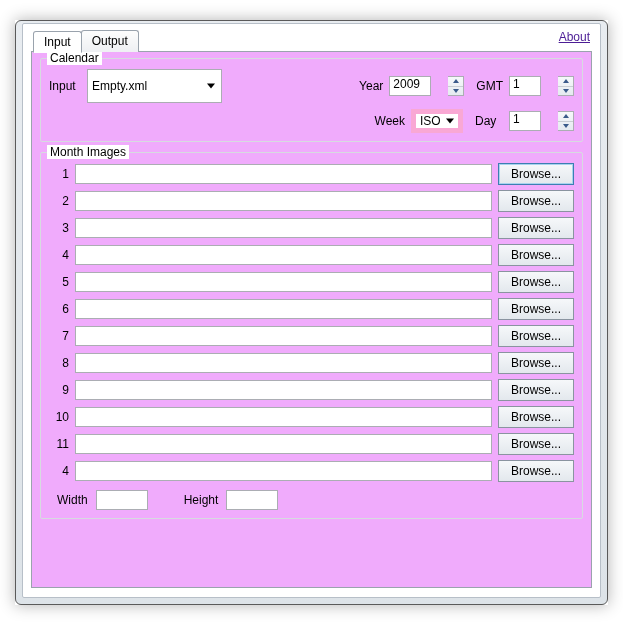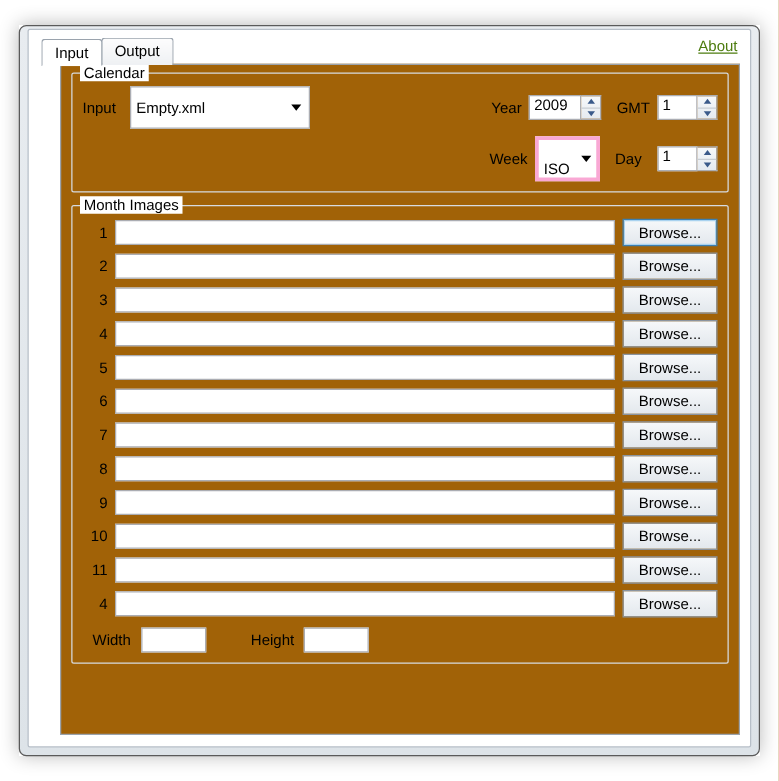--- a/index.html
+++ b/index.html
@@ -67,40 +67,39 @@
   flex:1;
   background:#fff;
   border:1px solid #b7bfc8;
   border-radius:2px;
   padding:6px 8px 8px 8px;
   display:flex; flex-direction:column;
   position:relative;
 }
 .about-link {
   position:absolute; top:6px; right:10px;
-  color:#4d7c0f; text-decoration:underline; cursor:pointer;
+  color:#4c1d95; text-decoration:underline; cursor:pointer;
 }
 .tabstrip { display:flex; height:22px; position:relative; z-index:2; margin-left:2px;}
 .tab {
   padding:3px 10px 0 10px;
   border:1px solid #9aa3ad;
   border-bottom:none;
   background:linear-gradient(to bottom,#fdfdfd,#eef0f3);
   margin-right:-1px;
   border-top-left-radius:3px; border-top-right-radius:3px;
   color:#000; cursor:default;
 }
 .tab.active { background:#fff; border-bottom:1px solid #fff; position:relative; top:1px; padding-bottom:2px;}
 .tabpanel {
   border:1px solid #9aa3ad;
   flex:1;
   padding:6px 8px 10px 8px;
   position:relative; top:-1px;
-  background:#a16207;
-  margin-left:17px;
+  background:#f0abfc;
 }
 .group {
   border:1px solid #d7dbe0;
   border-radius:2px;
   padding:10px 8px 8px 8px;
   position:relative;
   margin-bottom:10px;
 }
 .group-title {
   position:absolute; top:-8px; left:6px;
@@ -115,39 +114,39 @@
   background:#fff;
   display:flex; align-items:center;
   padding:16px 4px;
   position:relative;
 }
 .input-combo .arrow {
   position:absolute; right:6px; top:50%; transform:translateY(-50%);
   border-left:4px solid transparent; border-right:4px solid transparent; border-top:5px solid #000;
 }
 .num-field {
-  display:flex; align-items:flex-start;
+  display:flex; align-items:flex-start;gap:17px;
 }
 .num-input {
   width:42px; height:20px;
   border:1px solid #abadb3; background:#fff;
   padding:0 3px;
 }
 .spinner {
   width:16px; height:20px;
   display:flex; flex-direction:column;
   border:1px solid #abadb3; border-left:none;
   background:linear-gradient(to bottom,#f6f8fa,#e5eaf0);
 }
 .spin-half { flex:1; display:flex; align-items:center; justify-content:center; cursor:pointer;}
 .spin-half:first-child { border-bottom:1px solid #c8cdd3; }
 .tri-up { border-left:3px solid transparent; border-right:3px solid transparent; border-bottom:4px solid #3a5a8a;}
 .tri-dn { border-left:3px solid transparent; border-right:3px solid transparent; border-top:4px solid #3a5a8a;}
 .combo-small {
-  width:52px; height:36px; border:3px solid #f9a8d4; background:#fff;
+  width:52px; height:24px; border:5px solid #f9a8d4; background:#fff;
   display:flex; align-items:flex-end; padding:0 4px; position:relative;
 }
 .combo-small .arrow { position:absolute; right:4px; top:50%; transform:translateY(-50%);
   border-left:4px solid transparent; border-right:4px solid transparent; border-top:5px solid #000;}
 .spacer-flex { flex:1; }
 .month-row { display:flex; align-items:center; gap:6px; margin-bottom:5px; }
 .month-num { width:20px; text-align:right; }
 .month-input {
   flex:1; height:20px; border:1px solid #abadb3; background:#fff; padding:0 3px;
 }

